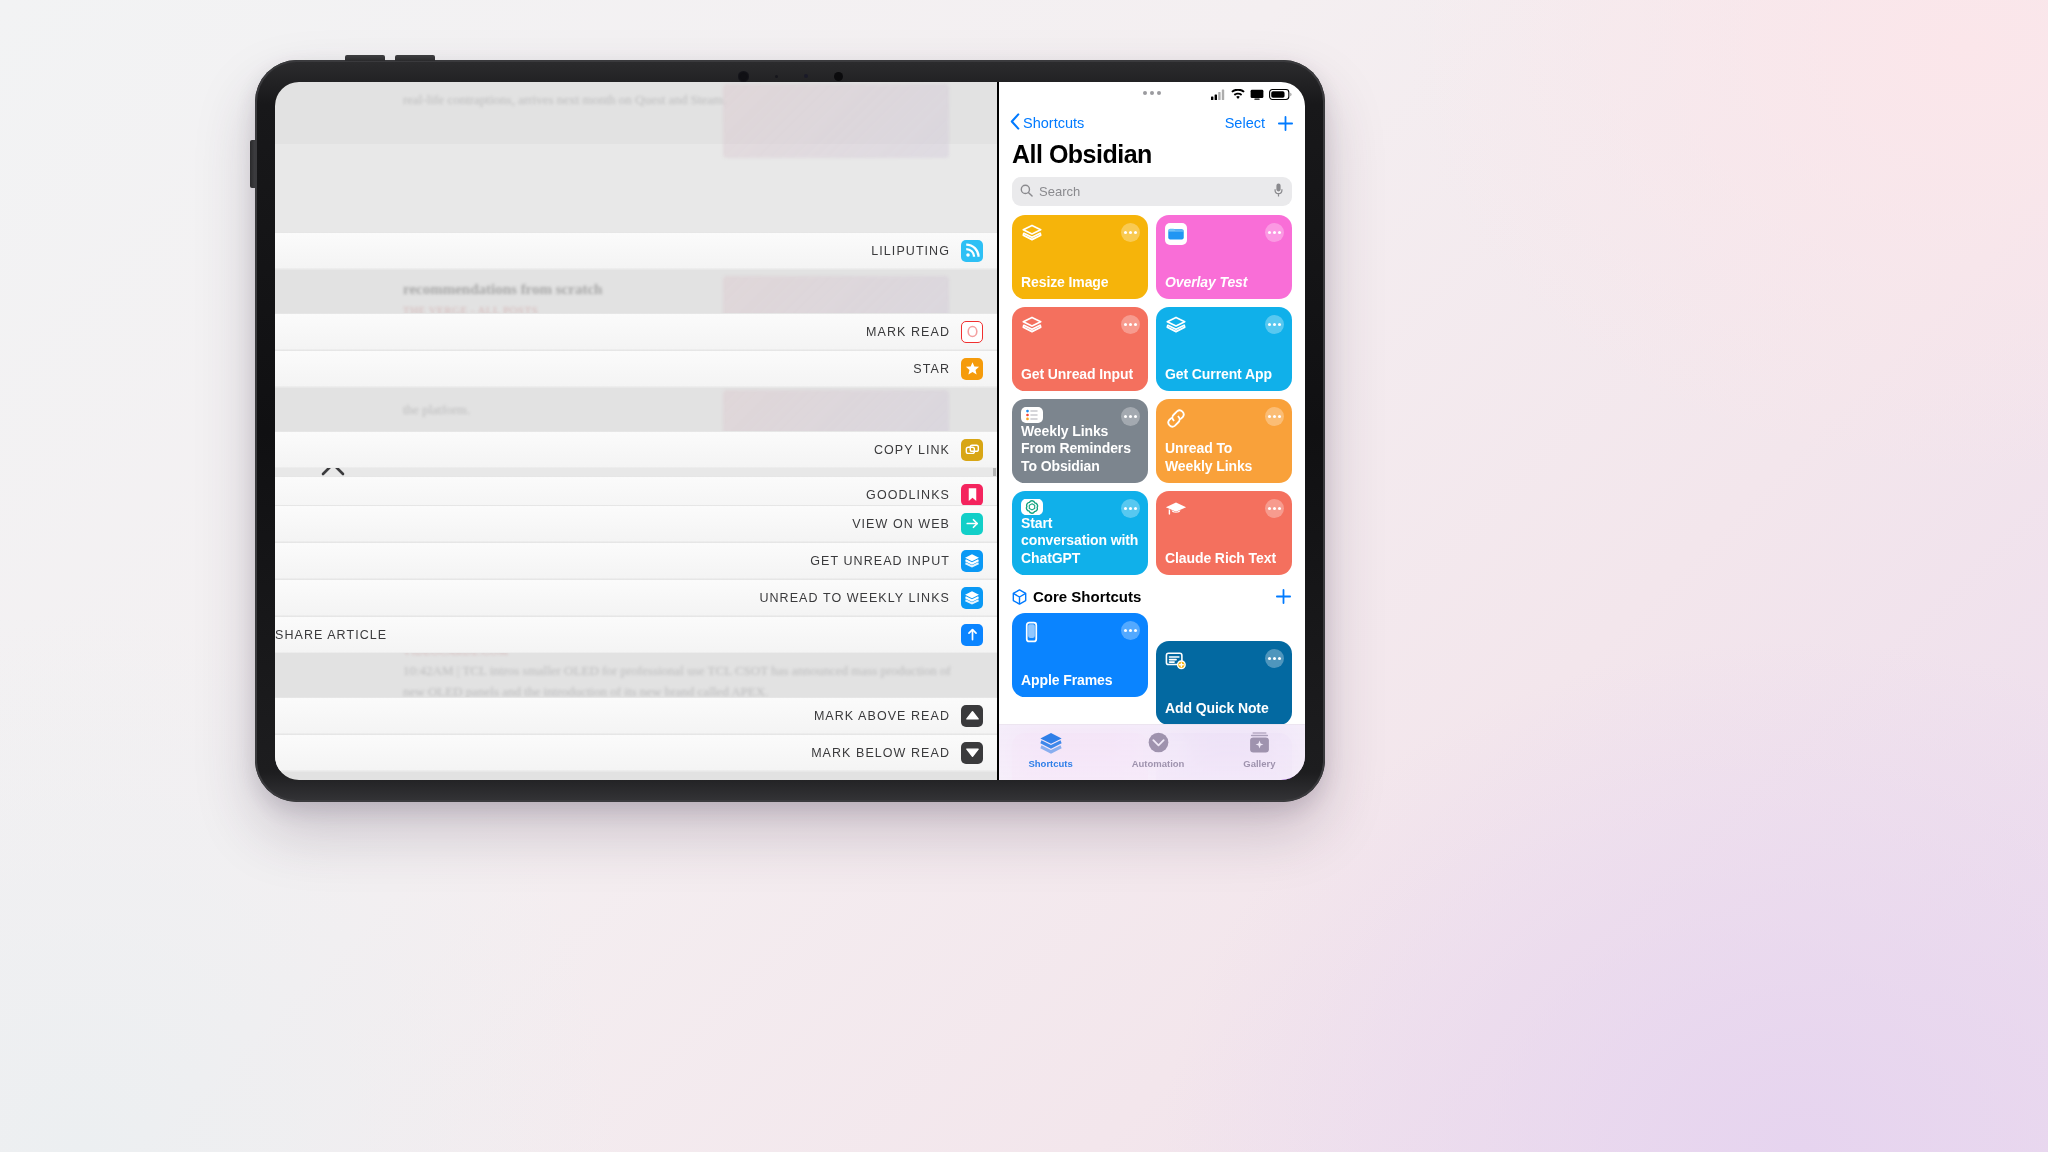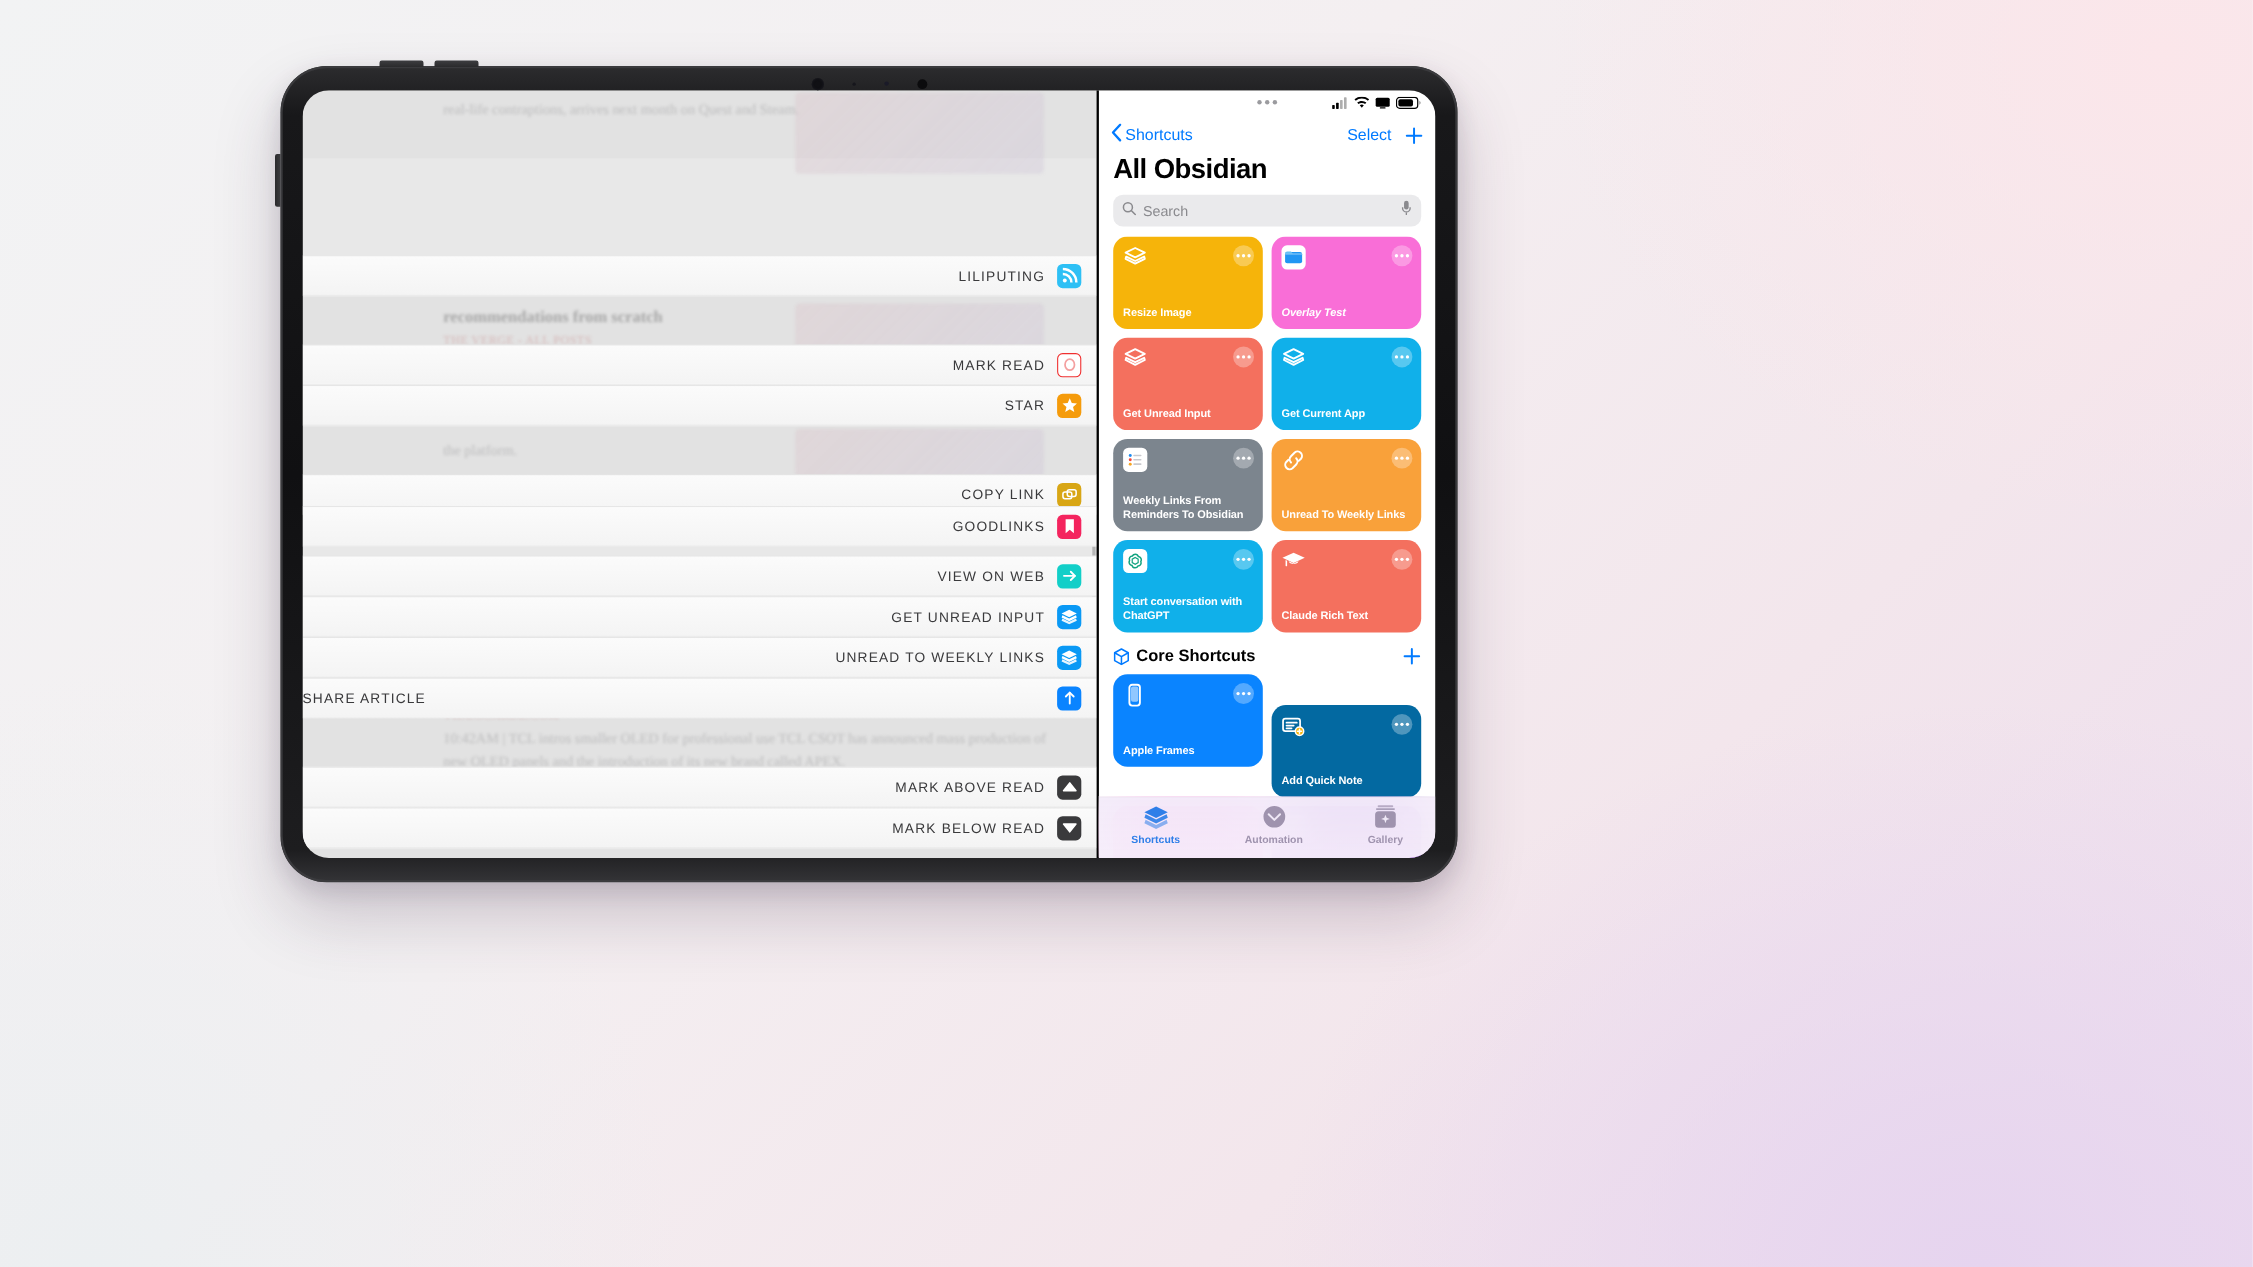--- a/index.html
+++ b/index.html
@@ -230,21 +230,21 @@
   }
   .tile-glyph { width: 22px; height: 22px; color: #fff; display: flex; align-items: center; }
   .tile-dots {
     position: absolute; right: 8px; top: 8px;
     width: 19px; height: 19px; border-radius: 50%;
     background: rgba(255,255,255,.30);
     display: flex; align-items: center; justify-content: center; gap: 2px;
   }
   .tile-dots i { width: 3px; height: 3px; border-radius: 50%; background: #fff; display: block; }
   .tile-name {
-    font-size: 10px; font-weight: 700; color: #fff;
+    font-size: 14px; font-weight: 700; color: #fff;
     line-height: 1.25; letter-spacing: -.1px;
   }
 
   .section-head {
     display: flex; align-items: center; gap: 6px;
     padding: 13px 0 8px;
   }
   .section-head .sh-title { font-size: 15px; font-weight: 700; color: #000; }
   .section-head .sh-plus { margin-left: auto; color: #007aff; display: flex; }
   .section-head .sh-icon { color: #007aff; display: flex; }
@@ -359,21 +359,21 @@
             </div>
             <div class="action-row" style="top: 349px;">
               <span class="action-label">COPY LINK</span>
               <span class="action-icon" style="background: rgb(216, 166, 21);">
                 <svg width="15" height="15" viewBox="0 0 16 16" fill="none" stroke="#fff" stroke-width="1.5">
                   <rect x="1.4" y="5.6" width="8.6" height="6.5" rx="2"></rect>
                   <rect x="5.6" y="3.4" width="8.6" height="6.5" rx="2"></rect>
                 </svg>
               </span>
             </div>
-            <div class="action-row" style="top: 378px;">
+            <div class="action-row" style="top: 394px;">
               <span class="action-label">GOODLINKS</span>
               <span class="action-icon" style="background: rgb(244, 36, 94);">
                 <svg width="15" height="15" viewBox="0 0 16 16" fill="#fff">
                   <path d="M4 1.2h8v13.6L8 11.4 4 14.8Z"></path>
                 </svg>
               </span>
             </div>
             <div class="action-row" style="top: 423px;">
               <span class="action-label">VIEW ON WEB</span>
               <span class="action-icon" style="background: rgb(18, 207, 200);">

